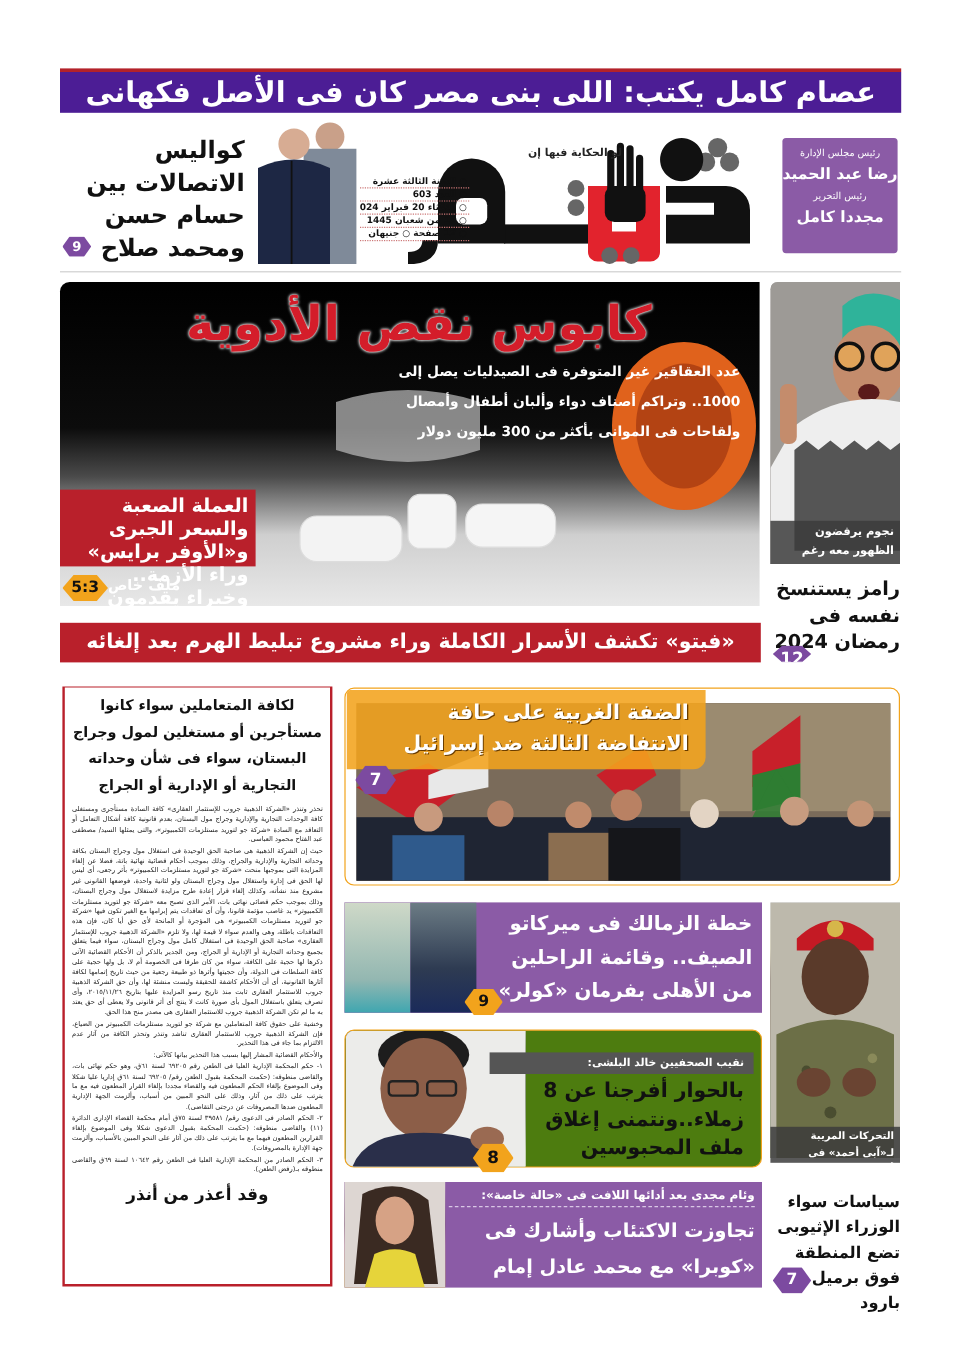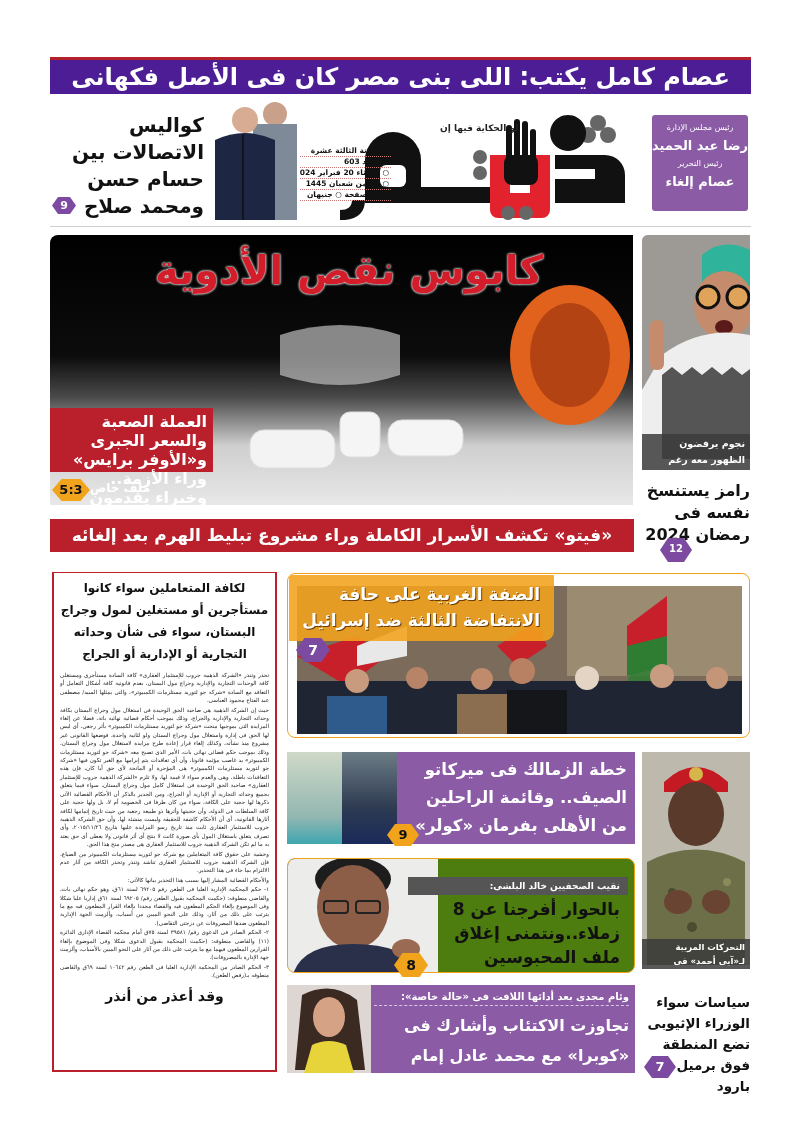--- a/index.html
+++ b/index.html
@@ -32,37 +32,37 @@
                  text-shadow: 0 0 3px #fff, 0 0 2px #fff; }
   .cover-sub { right: 16px; top: 62px; width: 320px; font-size: 11.5px; font-weight: bold; color: #fff; line-height: 25px; text-align: right; }
   .cover-red { left: 0; top: 173px; width: 163px; height: 64px; background: #b9202b; color: #fff; font-size: 16px;
                font-weight: bold; line-height: 19px; padding: 4px 6px; text-align: right; }
   .cover-file { left: 40px; top: 246px; font-size: 12px; font-weight: bold; color: #fff; }
   .cover-hex { left: 2px; top: 244px; width: 38px; height: 22px; background: #f2a31c; color: #111; font-size: 13px; line-height: 22px; }
 
   .ramez-photo { left: 642px; top: 235px; width: 108px; height: 235px; overflow: hidden; border-radius: 6px 0 0 0; background: linear-gradient(160deg,#b9b7b4,#7d7a76); }
   .ramez-cap { left: 642px; top: 434px; width: 108px; height: 36px; background: rgba(60,60,60,0.85); color: #fff; font-size: 9.5px; font-weight: bold; line-height: 16px; text-align: right; padding: 2px 5px; }
   .ramez-head { left: 642px; top: 480px; width: 108px; font-size: 16px; font-weight: bold; line-height: 22px; text-align: right; }
-  .ramez-hex { left: 660px; top: 538px; width: 32px; height: 24px; background: #7c4aa0; font-size: 10px; line-height: 22px; }
+  .ramez-hex { left: 644px; top: 538px; width: 32px; height: 14px; background: #7c4aa0; font-size: 14px; line-height: 22px; }
 
   .red-bar { left: 50px; top: 519px; width: 584px; height: 33px; background: #b9202b; color: #fff; font-size: 17px;
              font-weight: bold; line-height: 33px; text-align: center; }
 
   
   .notice { left: 52px; top: 572px; width: 225px; height: 500px; border: 2px solid #b9202b; border-top-width: 1px; padding: 4px 6px; text-align: center; }
   .notice h2 { font-size: 19px; font-weight: bold; line-height: 28px; }
   .notice .lead { font-size: 12px; font-weight: bold; line-height: 22px; }
   .notice .body { font-size: 5.6px; line-height: 8.4px; text-align: justify; margin-top: 6px; color: #222; }
   .notice .body p { margin-bottom: 1px; }
   .notice .closing { font-size: 14px; font-weight: bold; margin-top: 8px; }
 
   
   .wb { left: 287px; top: 573px; width: 463px; height: 165px; border: 1px solid #f2a31c; border-radius: 8px; overflow: hidden; background: #fff; }
   .wb-photo { left: 9px; top: 12px; width: 445px; height: 148px; overflow: hidden; background: linear-gradient(180deg,#8b7a65 0%,#6b5b4b 40%,#2f2f3a 75%,#1e2430 100%); }
-  .wb-title { left: 1px; top: 1px; width: 265px; height: 66px; background: rgba(242,163,28,0.88); border-radius: 0 0 10px 0;
+  .wb-title { left: 1px; top: 1px; width: 299px; height: 66px; background: rgba(242,163,28,0.88); border-radius: 0 0 10px 0;
               color: #fff; font-size: 17px; font-weight: bold; line-height: 26px; text-align: right; padding: 6px 14px 0 6px; text-shadow: 1px 1px 0 #6a3d00; }
   .wb-hex { left: 296px; top: 638px; width: 34px; height: 24px; background: #7c4aa0; font-size: 14px; line-height: 24px; }
 
   
   .zam { left: 287px; top: 752px; width: 348px; height: 92px; background: #8b5ba6; overflow: hidden; }
   .zam-p1 { left: 0; top: 0; width: 55px; height: 92px; background: linear-gradient(180deg,#cfd9c8,#93b7b1 70%,#3fa6b0); }
   .zam-p2 { left: 55px; top: 0; width: 55px; height: 92px; background: linear-gradient(180deg,#6c7c85,#2e3b52 60%,#1a2a5a); }
   .zam-text { right: 8px; top: 4px; width: 230px; color: #fff; font-size: 16.5px; font-weight: bold; line-height: 28px; text-align: right; }
   .zam-hex { left: 387px; top: 824px; width: 32px; height: 22px; background: #f2a31c; color: #111; font-size: 13px; line-height: 22px; }
 
@@ -88,21 +88,21 @@
 </head>
 <body>
 
 <div class="abs topline"></div>
 <div class="abs banner">عصام كامل يكتب: اللى بنى مصر كان فى الأصل فكهانى</div>
 
 <div class="abs editors">
   <div class="role">رئيس مجلس الإدارة</div>
   <div class="nm">رضا عبد الحميد</div>
   <div class="role">رئيس التحرير</div>
-  <div class="nm">عصام إلغاء</div>
+  <div class="nm">مجددا كامل</div>
 </div>
 
 <svg class="abs logo" viewBox="0 0 300 105">
 
   <g>
     <circle cx="258" cy="8" r="8" fill="#666"></circle>
     <circle cx="248" cy="20" r="8" fill="#666"></circle>
     <circle cx="268" cy="20" r="8" fill="#666"></circle>
     <path d="M215 40 h50 a20 20 0 0 1 20 20 v28 h-70 v-24 h40 v-10 h-40 z" fill="#111"></path>
     <path d="M228 36 a18 18 0 1 1 0.1 0" fill="#111"></path>
@@ -157,20 +157,21 @@
 <div class="abs cover">
   <svg class="abs" style="left:0;top:0;" width="583" height="270" viewBox="0 0 583 270">
     <ellipse cx="520" cy="120" rx="60" ry="70" fill="#e0621c"></ellipse>
     <ellipse cx="520" cy="120" rx="40" ry="52" fill="#b34313"></ellipse>
     <path d="M230 100 q60 -20 120 0 v40 q-60 20 -120 0 z" fill="#bdbdbd" opacity="0.7"></path>
     <rect x="200" y="195" width="85" height="38" rx="14" fill="#f3f3f3" stroke="#ddd"></rect>
     <rect x="290" y="177" width="40" height="45" rx="10" fill="#f5f5f5" stroke="#ddd"></rect>
     <rect x="338" y="185" width="75" height="36" rx="14" fill="#f5f5f5" stroke="#ddd"></rect>
   </svg>
   <div class="abs cover-title">كابوس نقص الأدوية</div>
+  <div class="abs cover-sub">عدد العقاقير غير المتوفرة فى الصيدليات يصل إلى 1000.. وتراكم أصناف دواء وألبان أطفال وأمصال ولقاحات فى الموانى بأكثر من 300 مليون دولار</div>
   <div class="abs cover-red">العملة الصعبة والسعر الجبرى و«الأوفر برايس» وراء الأزمة.. وخبراء يقدمون روشتة الحلول العاجلة</div>
   <div class="abs cover-file">ملف خاص</div>
   <div class="abs hex cover-hex">5:3</div>
 </div>
 
 <svg class="abs ramez-photo" viewBox="0 0 108 235">
   <rect width="108" height="235" fill="#9d9a96"></rect>
   <path d="M60 20 q20 -18 48 -5 v40 h-48 z" fill="#2fb39a"></path>
   <ellipse cx="82" cy="70" rx="30" ry="34" fill="#c48c6c"></ellipse>
   <circle cx="66" cy="62" r="11" fill="#e0a35a" stroke="#111" stroke-width="3"></circle>

